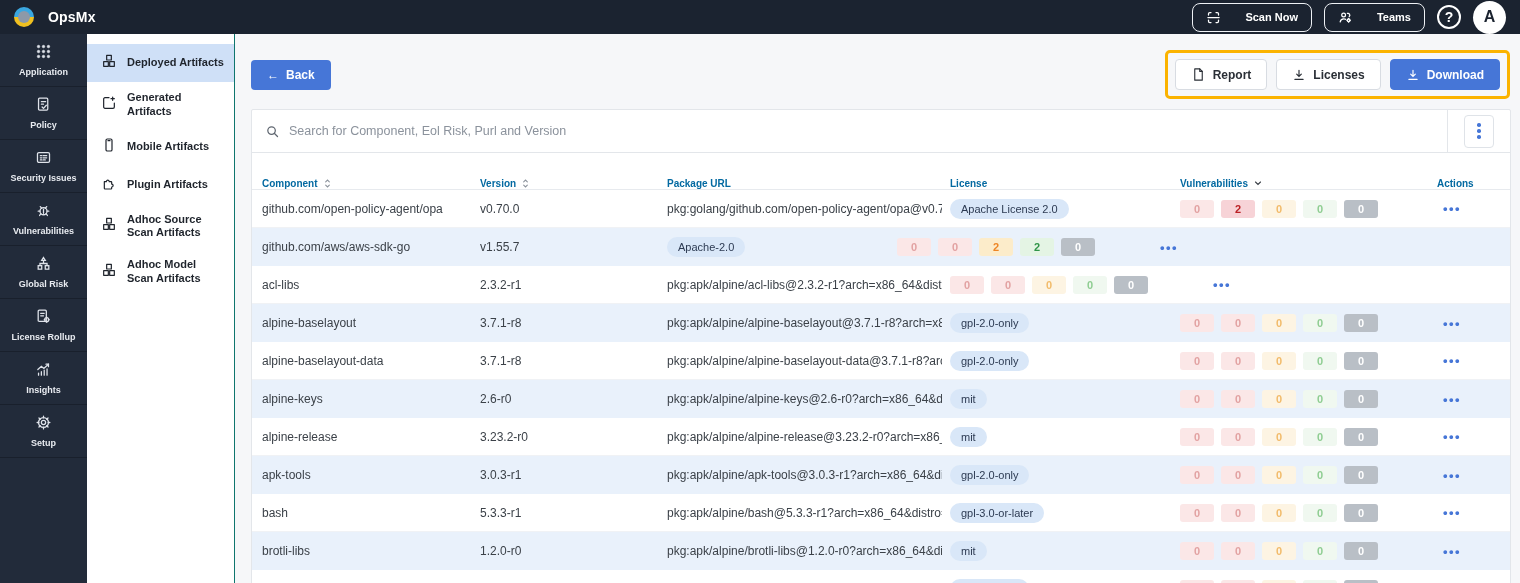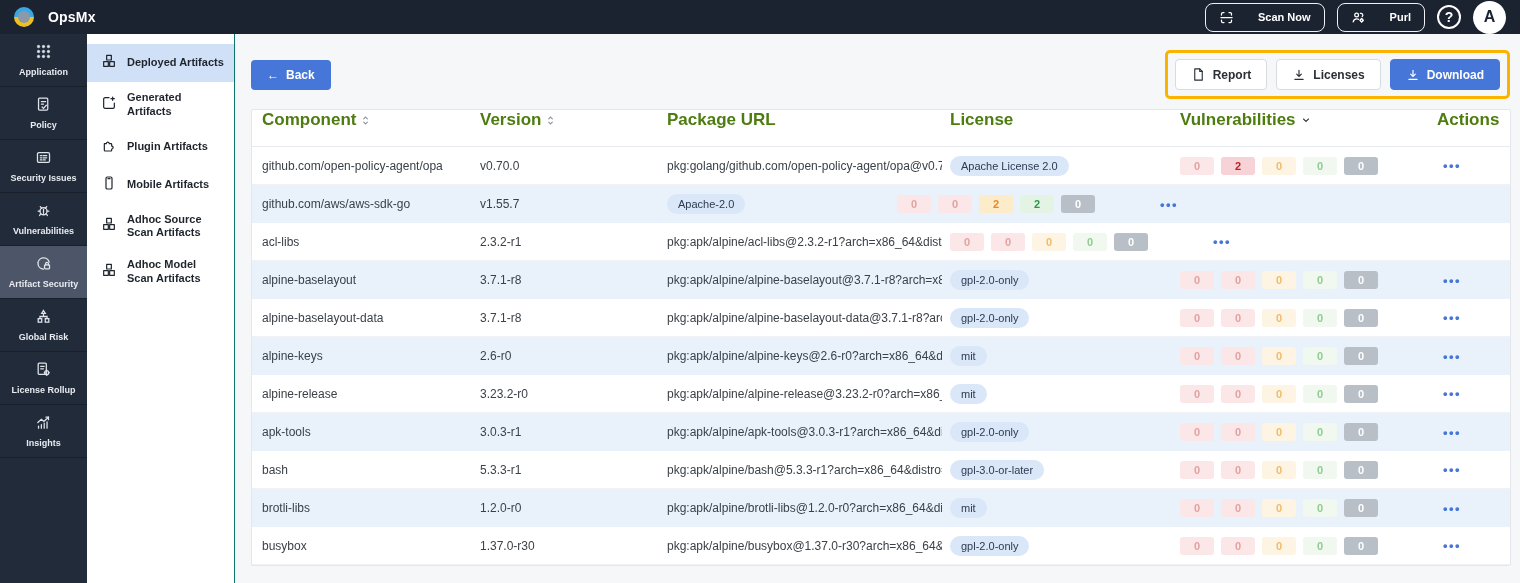--- a/index.html
+++ b/index.html
@@ -44,21 +44,21 @@
   .card { margin:0 9px 0 16px; background:#ffffff; border:1px solid #e3e6ea; border-radius:2px; }
   .search-row { display:flex; align-items:stretch; border-bottom:1px solid #e3e6ea; height:43px; }
   .search-box { flex:1; display:flex; align-items:center; gap:9px; padding:0 13px; border-right:1px solid #e3e6ea; }
   .search-box svg { stroke:#5f6670; flex:0 0 auto; }
   .search-input { border:none; outline:none; flex:1; font-size:12.5px; color:#333; font-family:"Liberation Sans", sans-serif; background:transparent; }
   .search-input::placeholder { color:#8b929c; }
   .kebab-cell { width:62px; display:flex; align-items:center; justify-content:center; }
   .kebab-btn { width:30px; height:33px; border:1px solid #dfe3e8; border-radius:4px; background:#fff; display:flex; align-items:center; justify-content:center; flex-direction:column; gap:2.5px; cursor:pointer; }
   .kebab-btn i { width:3.5px; height:3.5px; border-radius:50%; background:#4676d7; }
 
-  .thead { display:flex; align-items:flex-start; height:37px; border-bottom:1px solid #e7eaee; font-size:17px; font-weight:bold; color:#4d7c0f; }
+  .thead { display:flex; align-items:flex-end; height:37px; border-bottom:1px solid #e7eaee; font-size:10px; font-weight:bold; color:#0369a1; }
   .trow { display:flex; align-items:center; height:38px; font-size:12px; color:#3b4148; border-bottom:1px solid #f0f2f5; }
   .trow:nth-child(even) { background:#e9f1fb; border-bottom:none; }
   .cell { padding:0 8px; overflow:hidden; white-space:nowrap; }
   .col-component { width:220px; padding-left:10px; }
   .col-version  { width:187px; }
   .col-purl     { width:283px; }
   .col-license  { width:230px; }
   .col-vulns    { width:257px; display:flex; align-items:center; }
   .col-actions  { flex:1; }
   .hdr-flex { display:flex; align-items:center; gap:4px; }
@@ -105,21 +105,21 @@
     <button class="top-btn">
       <span style="display:flex;">
         <svg width="15" height="15" viewBox="0 0 24 24" fill="none" stroke-width="2" stroke-linecap="round">
           <circle cx="9" cy="8" r="3"></circle>
             <path d="M3.5 19c.5-3 2.6-5 5.5-5 1.2 0 2.3.3 3.2.9"></path>
             <path d="M15 5.5a3 3 0 0 1 3 5"></path>
             <circle cx="17" cy="16.5" r="2.2"></circle>
             <path d="M17 13.5v1M17 18.5v1M14.4 16.5h1M18.6 16.5h1"></path>
         </svg>
       </span>
-      <span>Purl</span>
+      <span>Teams</span>
     </button>
     <div class="help-circle">
         <span>?</span>
       </div>
     <div class="avatar">
         <span>A</span>
       </div>
   </div>
 </header>
 
@@ -153,28 +153,20 @@
         </svg></span>
     <span class="lbl">Security Issues</span>
   </div>
   <div class="rail-item">
     <span><svg width="17" height="17" viewBox="0 0 24 24" fill="none" stroke-width="1.8" stroke-linecap="round">
           <circle cx="12" cy="13" r="5"></circle>
           <path d="M9.5 8.8L7.5 6.5M14.5 8.8l2-2.3M7 13H4.5M19.5 13H17M8.5 16.5l-2 2.5M15.5 16.5l2 2.5M12 10v6"></path>
         </svg></span>
     <span class="lbl">Vulnerabilities</span>
   </div>
-  <div class="rail-item active">
-    <span><svg width="17" height="17" viewBox="0 0 24 24" fill="none" stroke-width="1.8" stroke-linecap="round">
-          <path d="M20 10a8 8 0 1 0-8 10"></path>
-          <rect x="13.5" y="14" width="7" height="5.5" rx="1"></rect>
-          <path d="M15 14v-1.5a2 2 0 0 1 4 0V14"></path>
-        </svg></span>
-    <span class="lbl">Artifact Security</span>
-  </div>
   <div class="rail-item">
     <span><svg width="17" height="17" viewBox="0 0 24 24" fill="none" stroke-width="1.8" stroke-linecap="round">
           <path d="M12 3.5l2.6 4.2H9.4z"></path>
           <rect x="4.5" y="15" width="5" height="5"></rect>
           <rect x="14.5" y="15" width="5" height="5"></rect>
           <path d="M12 8v4M12 12H7v3M12 12h5v3"></path>
         </svg></span>
     <span class="lbl">Global Risk</span>
   </div>
   <div class="rail-item">
@@ -186,51 +178,59 @@
         </svg></span>
     <span class="lbl">License Rollup</span>
   </div>
   <div class="rail-item">
     <span><svg width="17" height="17" viewBox="0 0 24 24" fill="none" stroke-width="1.8" stroke-linecap="round">
           <path d="M5 20v-3M9 20v-5M13 20v-7M17 20v-9"></path>
           <path d="M4 12l5-4.5 3.5 3L19 4.5"></path>
           <path d="M15.5 4.5H19V8"></path>
         </svg></span>
     <span class="lbl">Insights</span>
+  </div>
+  <div class="rail-item">
+    <span><svg width="17" height="17" viewBox="0 0 24 24" fill="none" stroke-width="1.8" stroke-linecap="round">
+          <circle cx="12" cy="12" r="3"></circle>
+          <circle cx="12" cy="12" r="7"></circle>
+          <path d="M12 3v2.5M12 18.5V21M3 12h2.5M18.5 12H21M5.6 5.6l1.8 1.8M16.6 16.6l1.8 1.8M18.4 5.6l-1.8 1.8M7.4 16.6l-1.8 1.8"></path>
+        </svg></span>
+    <span class="lbl">Setup</span>
   </div>
 </nav>
 
 <nav class="subnav">
   <div class="sub-item active">
     <span><svg width="16" height="16" viewBox="0 0 24 24" fill="none" stroke-width="1.8" stroke-linejoin="round">
           <rect x="8.5" y="3.5" width="7" height="7"></rect>
           <rect x="4" y="13" width="7" height="7"></rect>
           <rect x="13" y="13" width="7" height="7"></rect>
         </svg></span>
     <span class="lbl">Deployed Artifacts</span>
   </div>
   <div class="sub-item">
     <span><svg width="16" height="16" viewBox="0 0 24 24" fill="none" stroke-width="1.8" stroke-linecap="round">
           <path d="M20 12v6a2 2 0 0 1-2 2H6a2 2 0 0 1-2-2V6a2 2 0 0 1 2-2h6"></path>
           <path d="M17.5 3v5M15 5.5h5"></path>
         </svg></span>
     <span class="lbl">Generated Artifacts</span>
   </div>
   <div class="sub-item">
-    <span><svg width="16" height="16" viewBox="0 0 24 24" fill="none" stroke-width="1.8" stroke-linejoin="round">
-          <path d="M5 10h3a2.2 2.2 0 1 1 4.4 0H15a1 1 0 0 1 1 1v2.6a2.2 2.2 0 1 1 0 4.4V20a1 1 0 0 1-1 1H6a1 1 0 0 1-1-1v-9z"></path>
-        </svg></span>
-    <span class="lbl">Plugin Artifacts</span>
-  </div>
-  <div class="sub-item">
     <span><svg width="16" height="16" viewBox="0 0 24 24" fill="none" stroke-width="1.8" stroke-linecap="round">
           <rect x="7.5" y="3" width="9" height="18" rx="2"></rect>
           <path d="M10.5 5.5h3"></path>
         </svg></span>
     <span class="lbl">Mobile Artifacts</span>
+  </div>
+  <div class="sub-item">
+    <span><svg width="16" height="16" viewBox="0 0 24 24" fill="none" stroke-width="1.8" stroke-linejoin="round">
+          <path d="M5 10h3a2.2 2.2 0 1 1 4.4 0H15a1 1 0 0 1 1 1v2.6a2.2 2.2 0 1 1 0 4.4V20a1 1 0 0 1-1 1H6a1 1 0 0 1-1-1v-9z"></path>
+        </svg></span>
+    <span class="lbl">Plugin Artifacts</span>
   </div>
   <div class="sub-item">
     <span><svg width="16" height="16" viewBox="0 0 24 24" fill="none" stroke-width="1.8" stroke-linejoin="round">
           <rect x="8.5" y="3.5" width="7" height="7"></rect>
           <rect x="4" y="13" width="7" height="7"></rect>
           <rect x="13" y="13" width="7" height="7"></rect>
         </svg></span>
     <span class="lbl">Adhoc Source Scan Artifacts</span>
   </div>
   <div class="sub-item">
@@ -272,20 +272,38 @@
           <svg width="14" height="14" viewBox="0 0 24 24" fill="none" stroke-width="2" stroke-linecap="round">
               <path d="M12 4v10M8 10.5l4 4 4-4M5 19.5h14"></path>
             </svg>
         </span>
         <span>Download</span>
       </button>
     </div>
   </div>
 
   <div class="card">
+    <div class="search-row">
+      <div class="search-box">
+        <span style="display:flex;">
+          <svg width="15" height="15" viewBox="0 0 24 24" fill="none" stroke-width="2" stroke-linecap="round">
+              <circle cx="10.5" cy="10.5" r="6"></circle>
+              <path d="M15.2 15.2L20 20"></path>
+            </svg>
+        </span>
+        <input class="search-input" type="text" placeholder="Search for Component, Eol Risk, Purl and Version" style="">
+      </div>
+      <div class="kebab-cell">
+        <div class="kebab-btn">
+            <i></i>
+            <i></i>
+            <i></i>
+          </div>
+      </div>
+    </div>
 
     <div class="thead">
       <div class="cell col-component hdr-flex">
         <span>Component</span>
         <span style="display:flex;">
             <svg class="sort-ic" width="11" height="11" viewBox="0 0 24 24" fill="none" stroke-width="2.4" stroke-linecap="round">
               <path d="M8 8.5l4-4 4 4"></path>
               <path d="M8 15.5l4 4 4-4"></path>
             </svg>
           </span>

